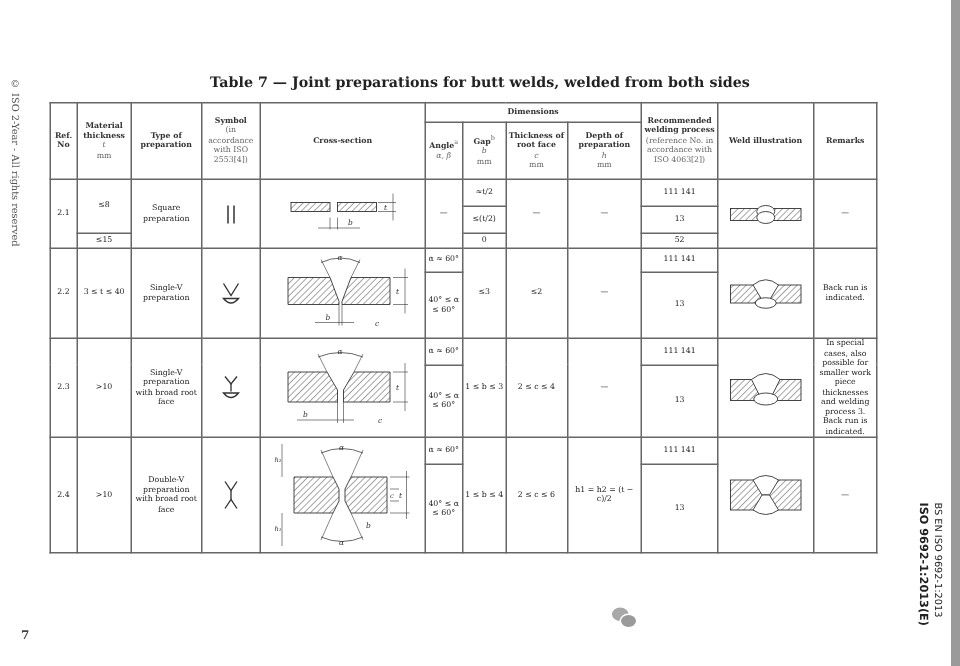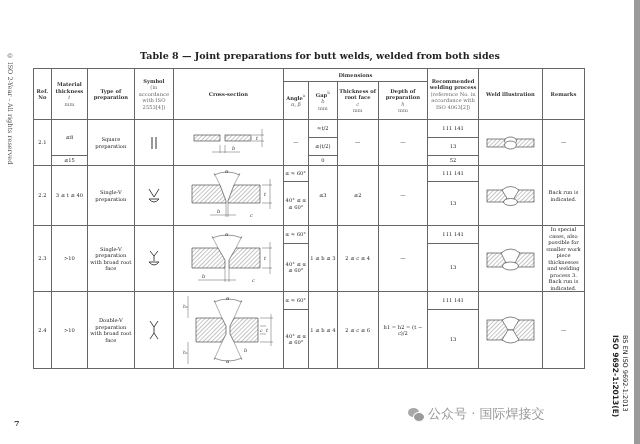--- a/index.html
+++ b/index.html
@@ -51,21 +51,21 @@
 <body>
 
 <div class="right-edge"></div>
 <div class="side-left">© ISO 2-Year - All rights reserved</div>
 <div class="side-right">
   <div class="l1">BS EN ISO 9692-1:2013</div>
   <div class="l2">ISO 9692-1:2013(E)</div>
 </div>
 <div class="page-num">7</div>
 
-<div class="title">Table 8 — Joint preparations for butt welds, welded from both sides</div>
+<div class="title">Table 7 — Joint preparations for butt welds, welded from both sides</div>
 
 <table class="weld">
   <colgroup>
     <col style="width:16px">
       <col style="width:33px">
       <col style="width:42px">
       <col style="width:36px">
     <col style="width:96px">
       <col style="width:23px">
       <col style="width:26px">
@@ -310,14 +310,13 @@
     <td>13</td>
   </tr>
 </tbody>
   </table>
 
 <div class="watermark">
   <span class="wx-icon">
       <span class="a"></span>
       <span class="b"></span>
     </span>
-  <span>公众号 · 国际焊接交</span>
 </div>
 
 </body></html>

